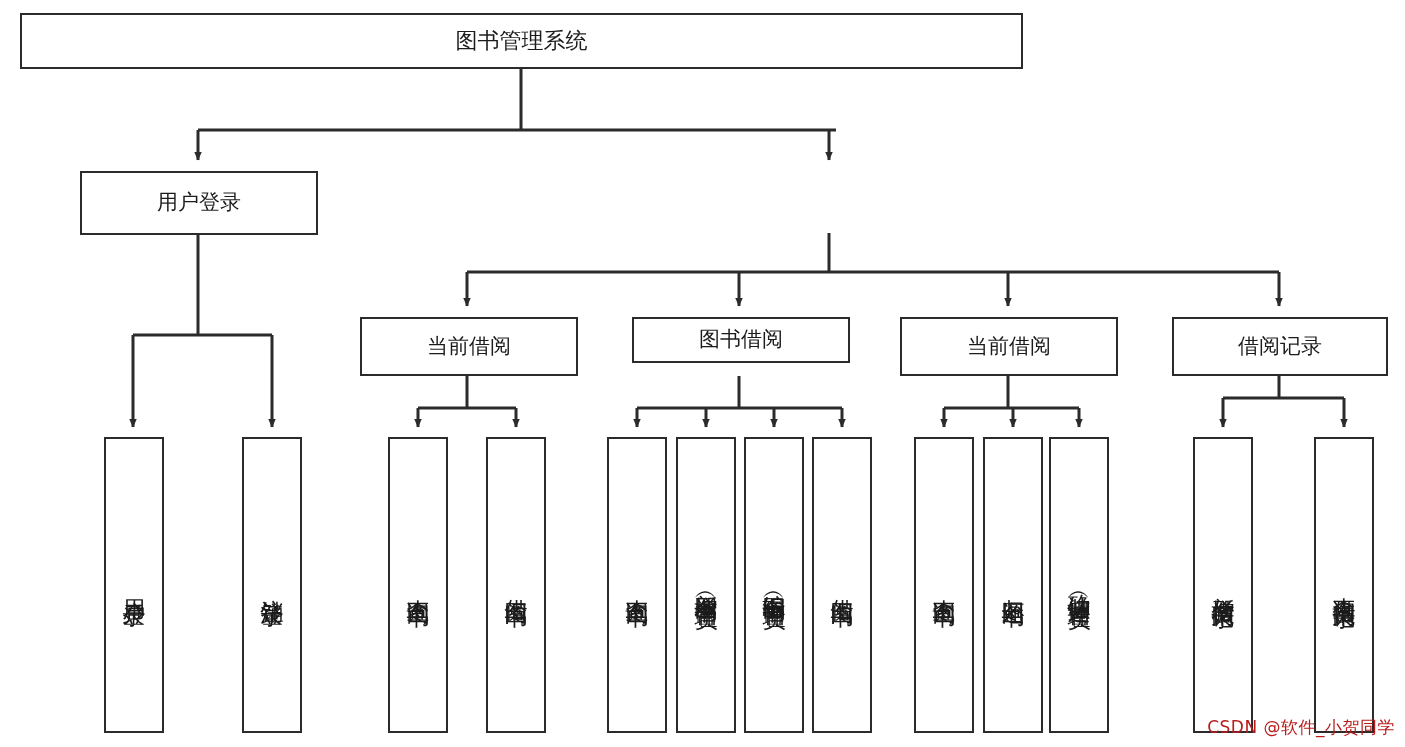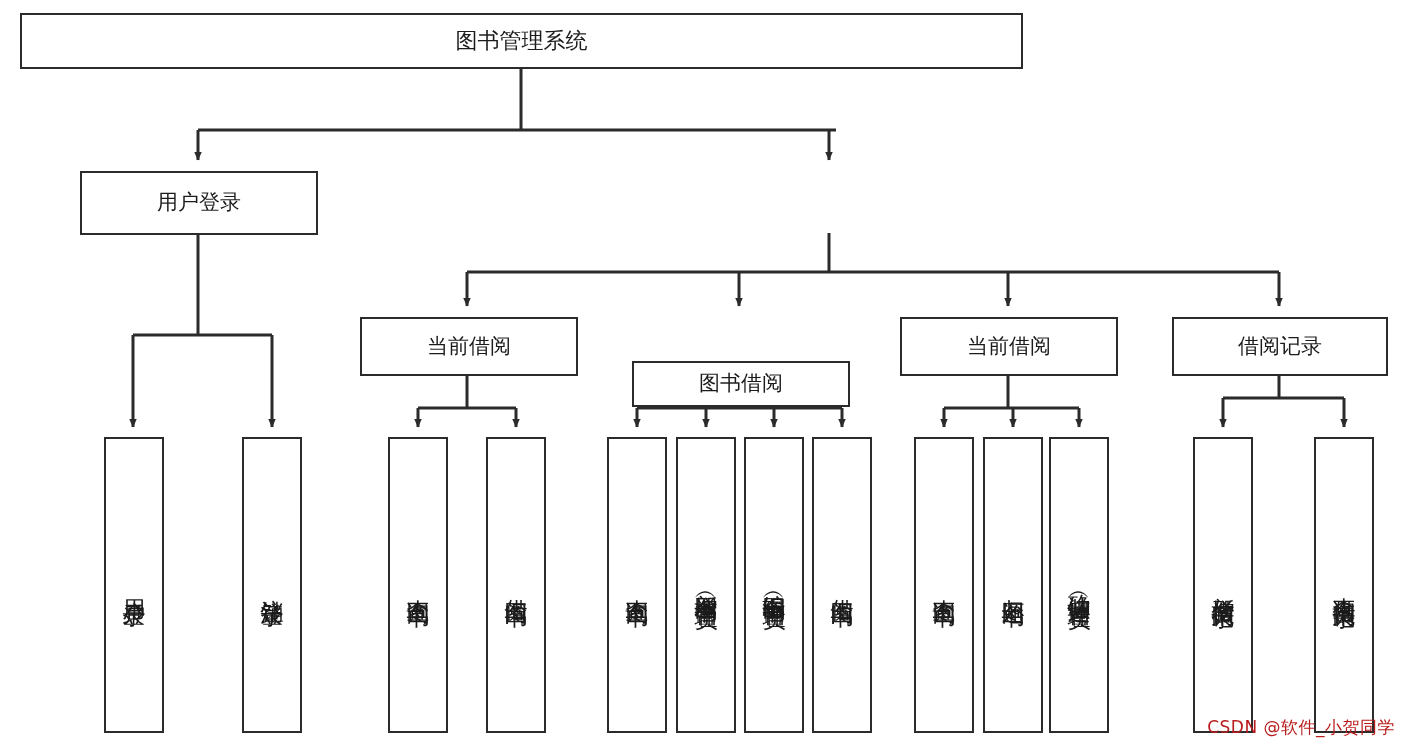--- a/index.html
+++ b/index.html
@@ -132,21 +132,21 @@
 
   <div class="node horizontal" style="left:80px; top:171px; width:238px; height:64px;">
     <span class="node-label">用户登录</span>
   </div>
 
 
   <div class="node horizontal" style="left:360px; top:317px; width:218px; height:59px;">
     <span class="node-label">当前借阅</span>
   </div>
 
-  <div class="node horizontal" style="left:632px; top:317px; width:218px; height:46px;margin-top:44px;">
+  <div class="node horizontal" style="left:632px; top:317px; width:218px; height:46px;">
     <span class="node-label">图书借阅</span>
   </div>
 
   <div class="node horizontal" style="left:900px; top:317px; width:218px; height:59px;">
     <span class="node-label">当前借阅</span>
   </div>
 
   <div class="node horizontal" style="left:1172px; top:317px; width:216px; height:59px;">
     <span class="node-label">借阅记录</span>
   </div>

